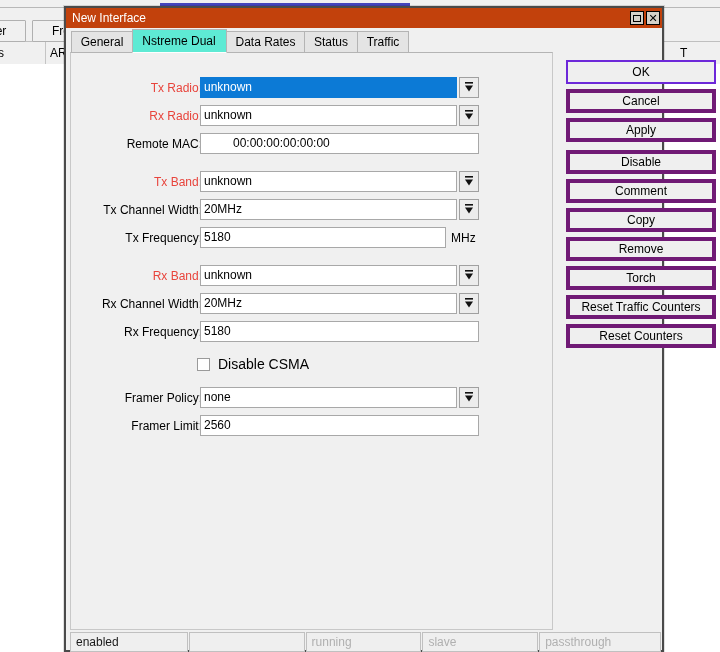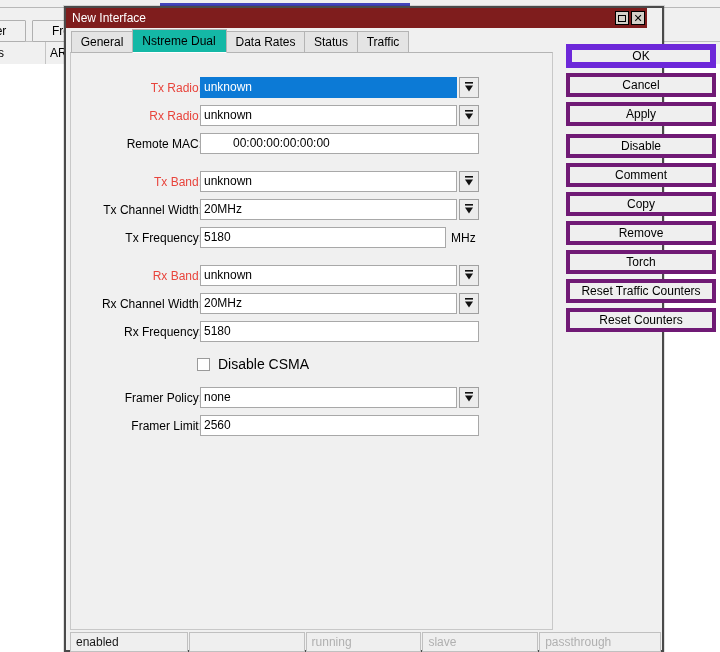--- a/index.html
+++ b/index.html
@@ -105,23 +105,23 @@
     background: #f0f0f0;
     border: 2px solid #4a4a4a;
     box-sizing: border-box;
     box-shadow: 0 0 0 1px rgba(0,0,0,0.12);
   }
 
   
   #titlebar {
     position: absolute;
     left: 0; top: 0;
-    right: 15px;
+    right: 0;
     height: 20px;
-    background: #7f1d1d;
+    background: #c2410c;
     display: flex;
     align-items: center;
     padding: 0 2px 0 6px;
     box-sizing: border-box;
   }
   #titlebar-text {
     flex: 1;
     color: #ffffff;
     font-size: 12px;
     line-height: 20px;
@@ -170,21 +170,21 @@
     box-sizing: border-box;
     display: flex;
     align-items: center;
     justify-content: center;
     padding: 0 8px;
     font-size: 12px;
     white-space: nowrap;
     color: #000;
   }
   .tab.active {
-    background: #14b8a6;
+    background: #5eead4;
     border-bottom: 1px solid #ffffff;
     top: 1px;
     height: 24px;
     z-index: 3;
     font-weight: normal;
     padding-left: 7px;
   }
 
   
   #content {
@@ -287,21 +287,21 @@
     box-sizing: border-box;
     display: flex;
     align-items: center;
     justify-content: center;
     font-size: 12px;
     color: #000;
     margin-bottom: 5px;
     white-space: nowrap;
     cursor: default;
   }
-  .dbtn.default { border: 6px solid #6d28d9; }
+  .dbtn.default { border: 2px solid #6d28d9; margin-top: 16px; }
   .dbtn.gap { margin-top: 8px; }
 
   
   #statusbar {
     position: absolute;
     left: 4px; top: 624px;
     width: 592px;
     height: 20px;
     display: flex;
   }

